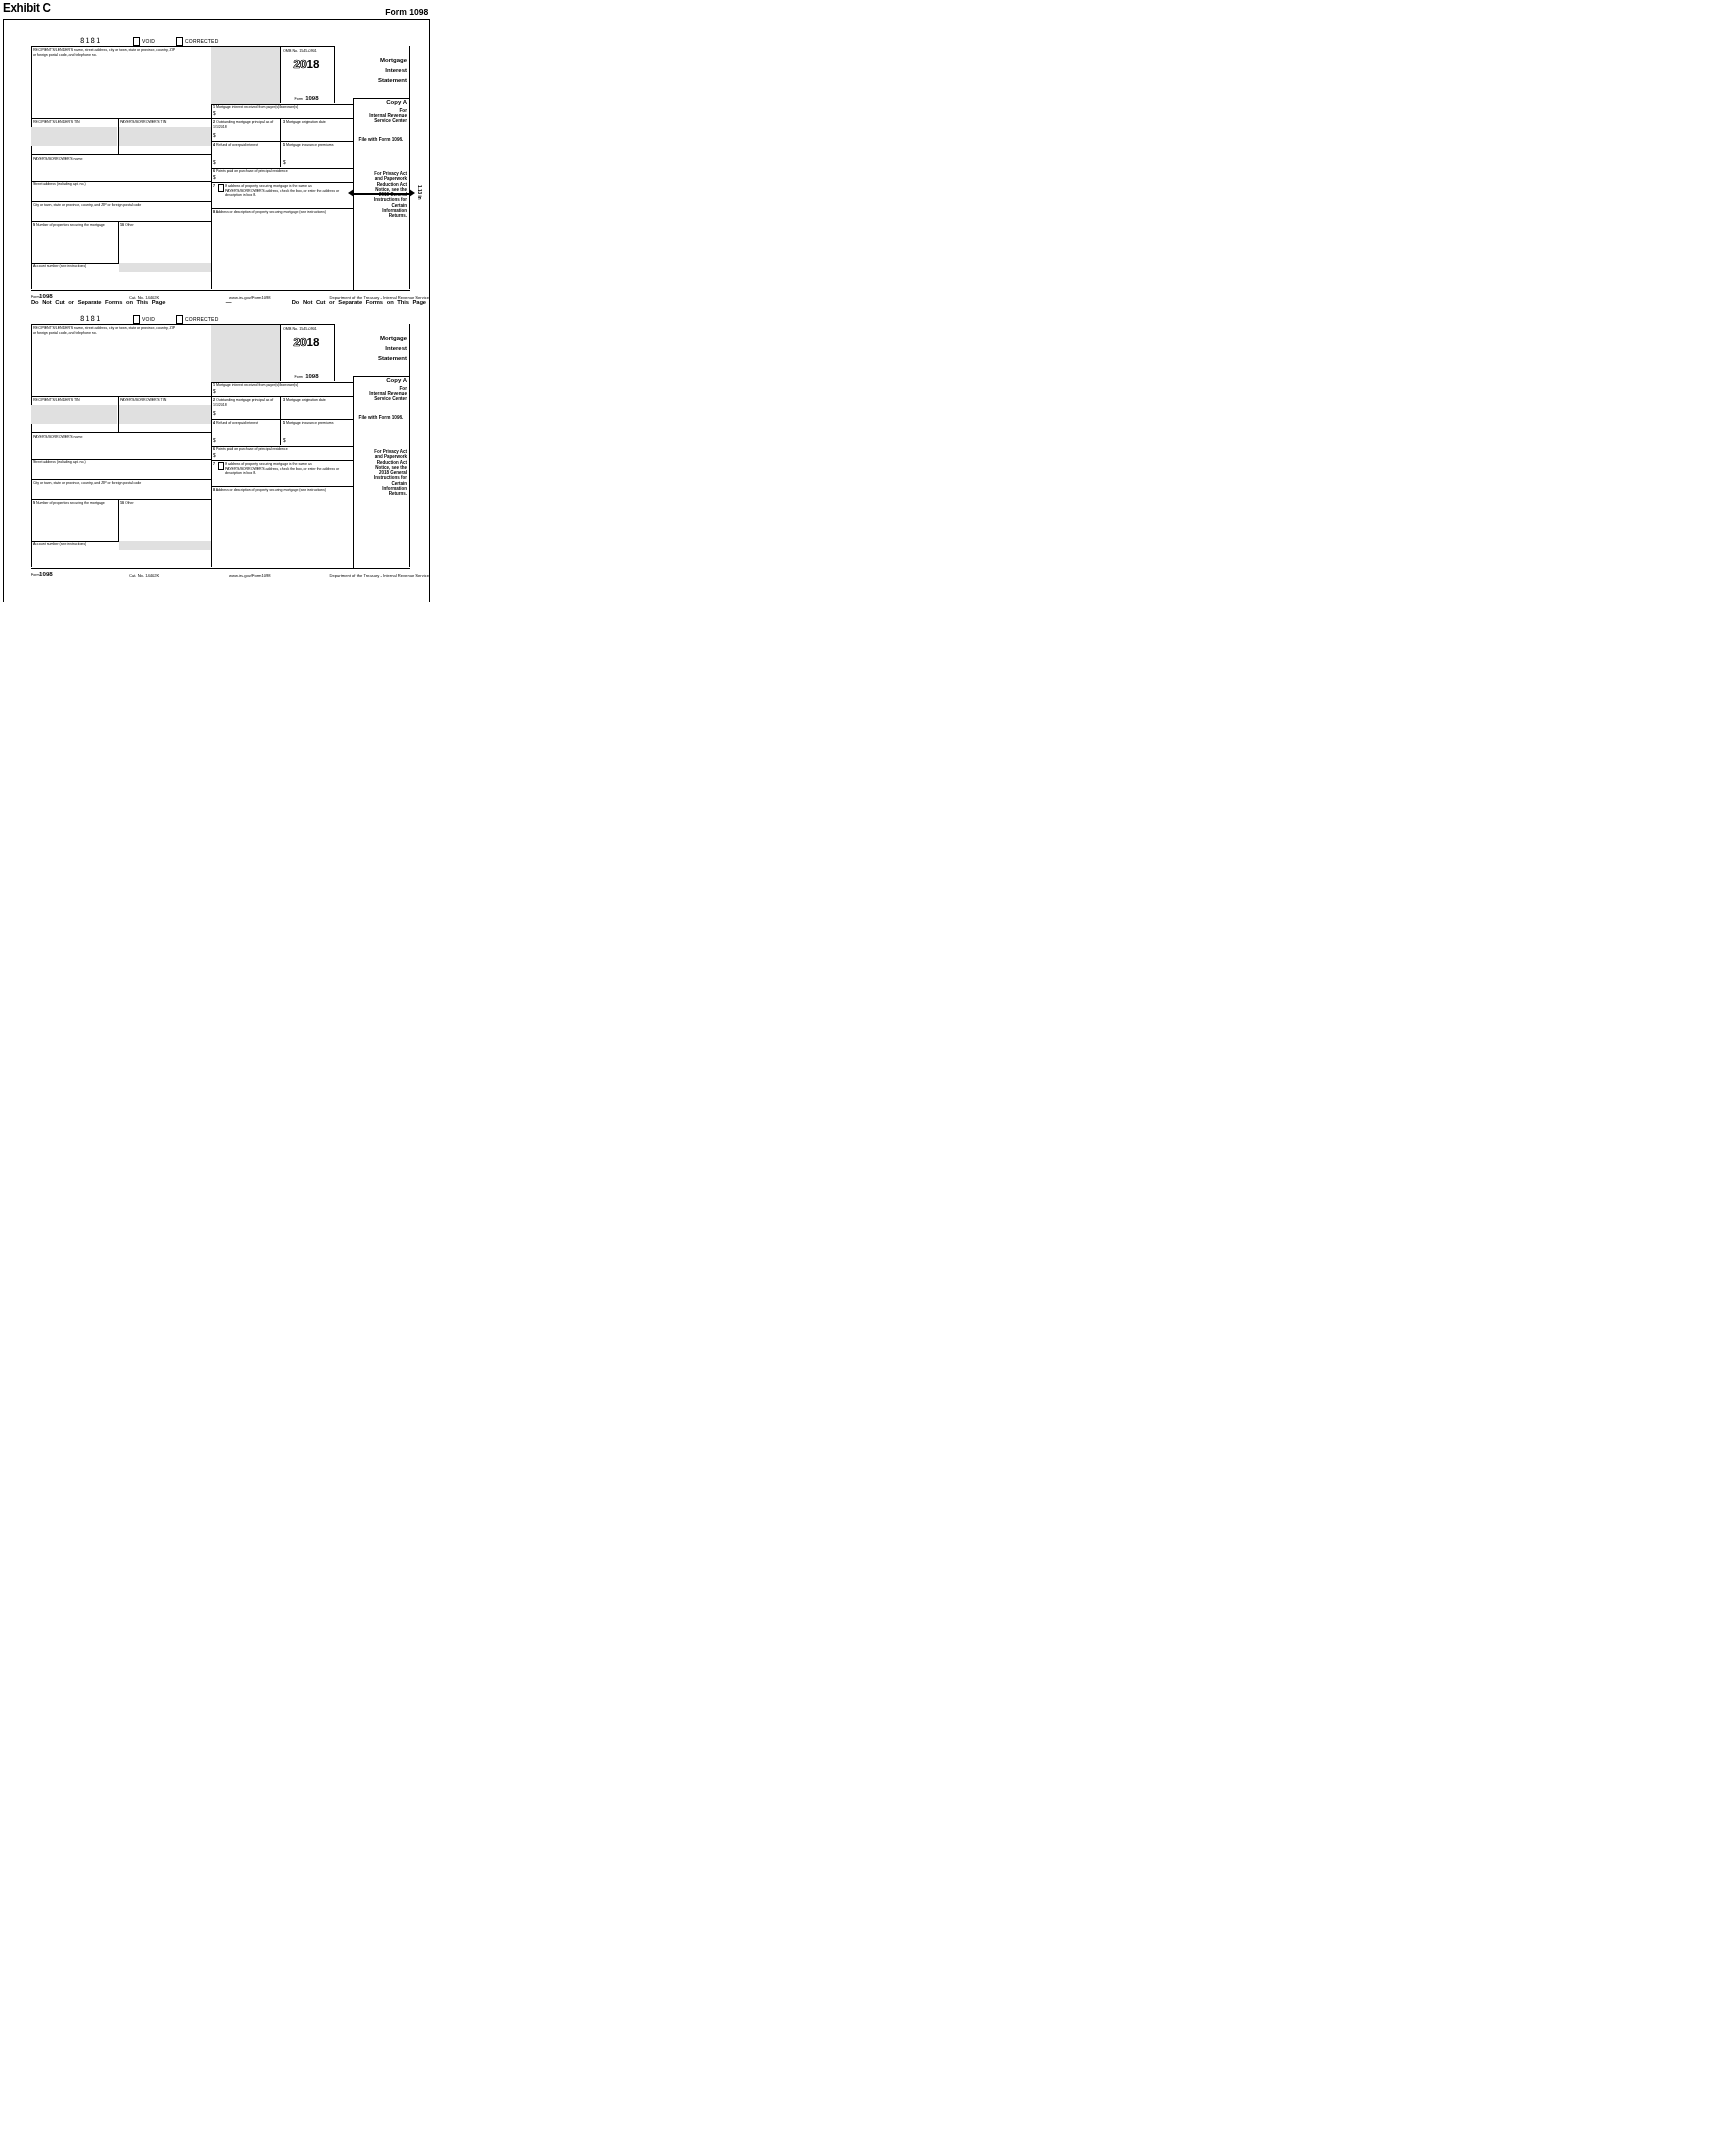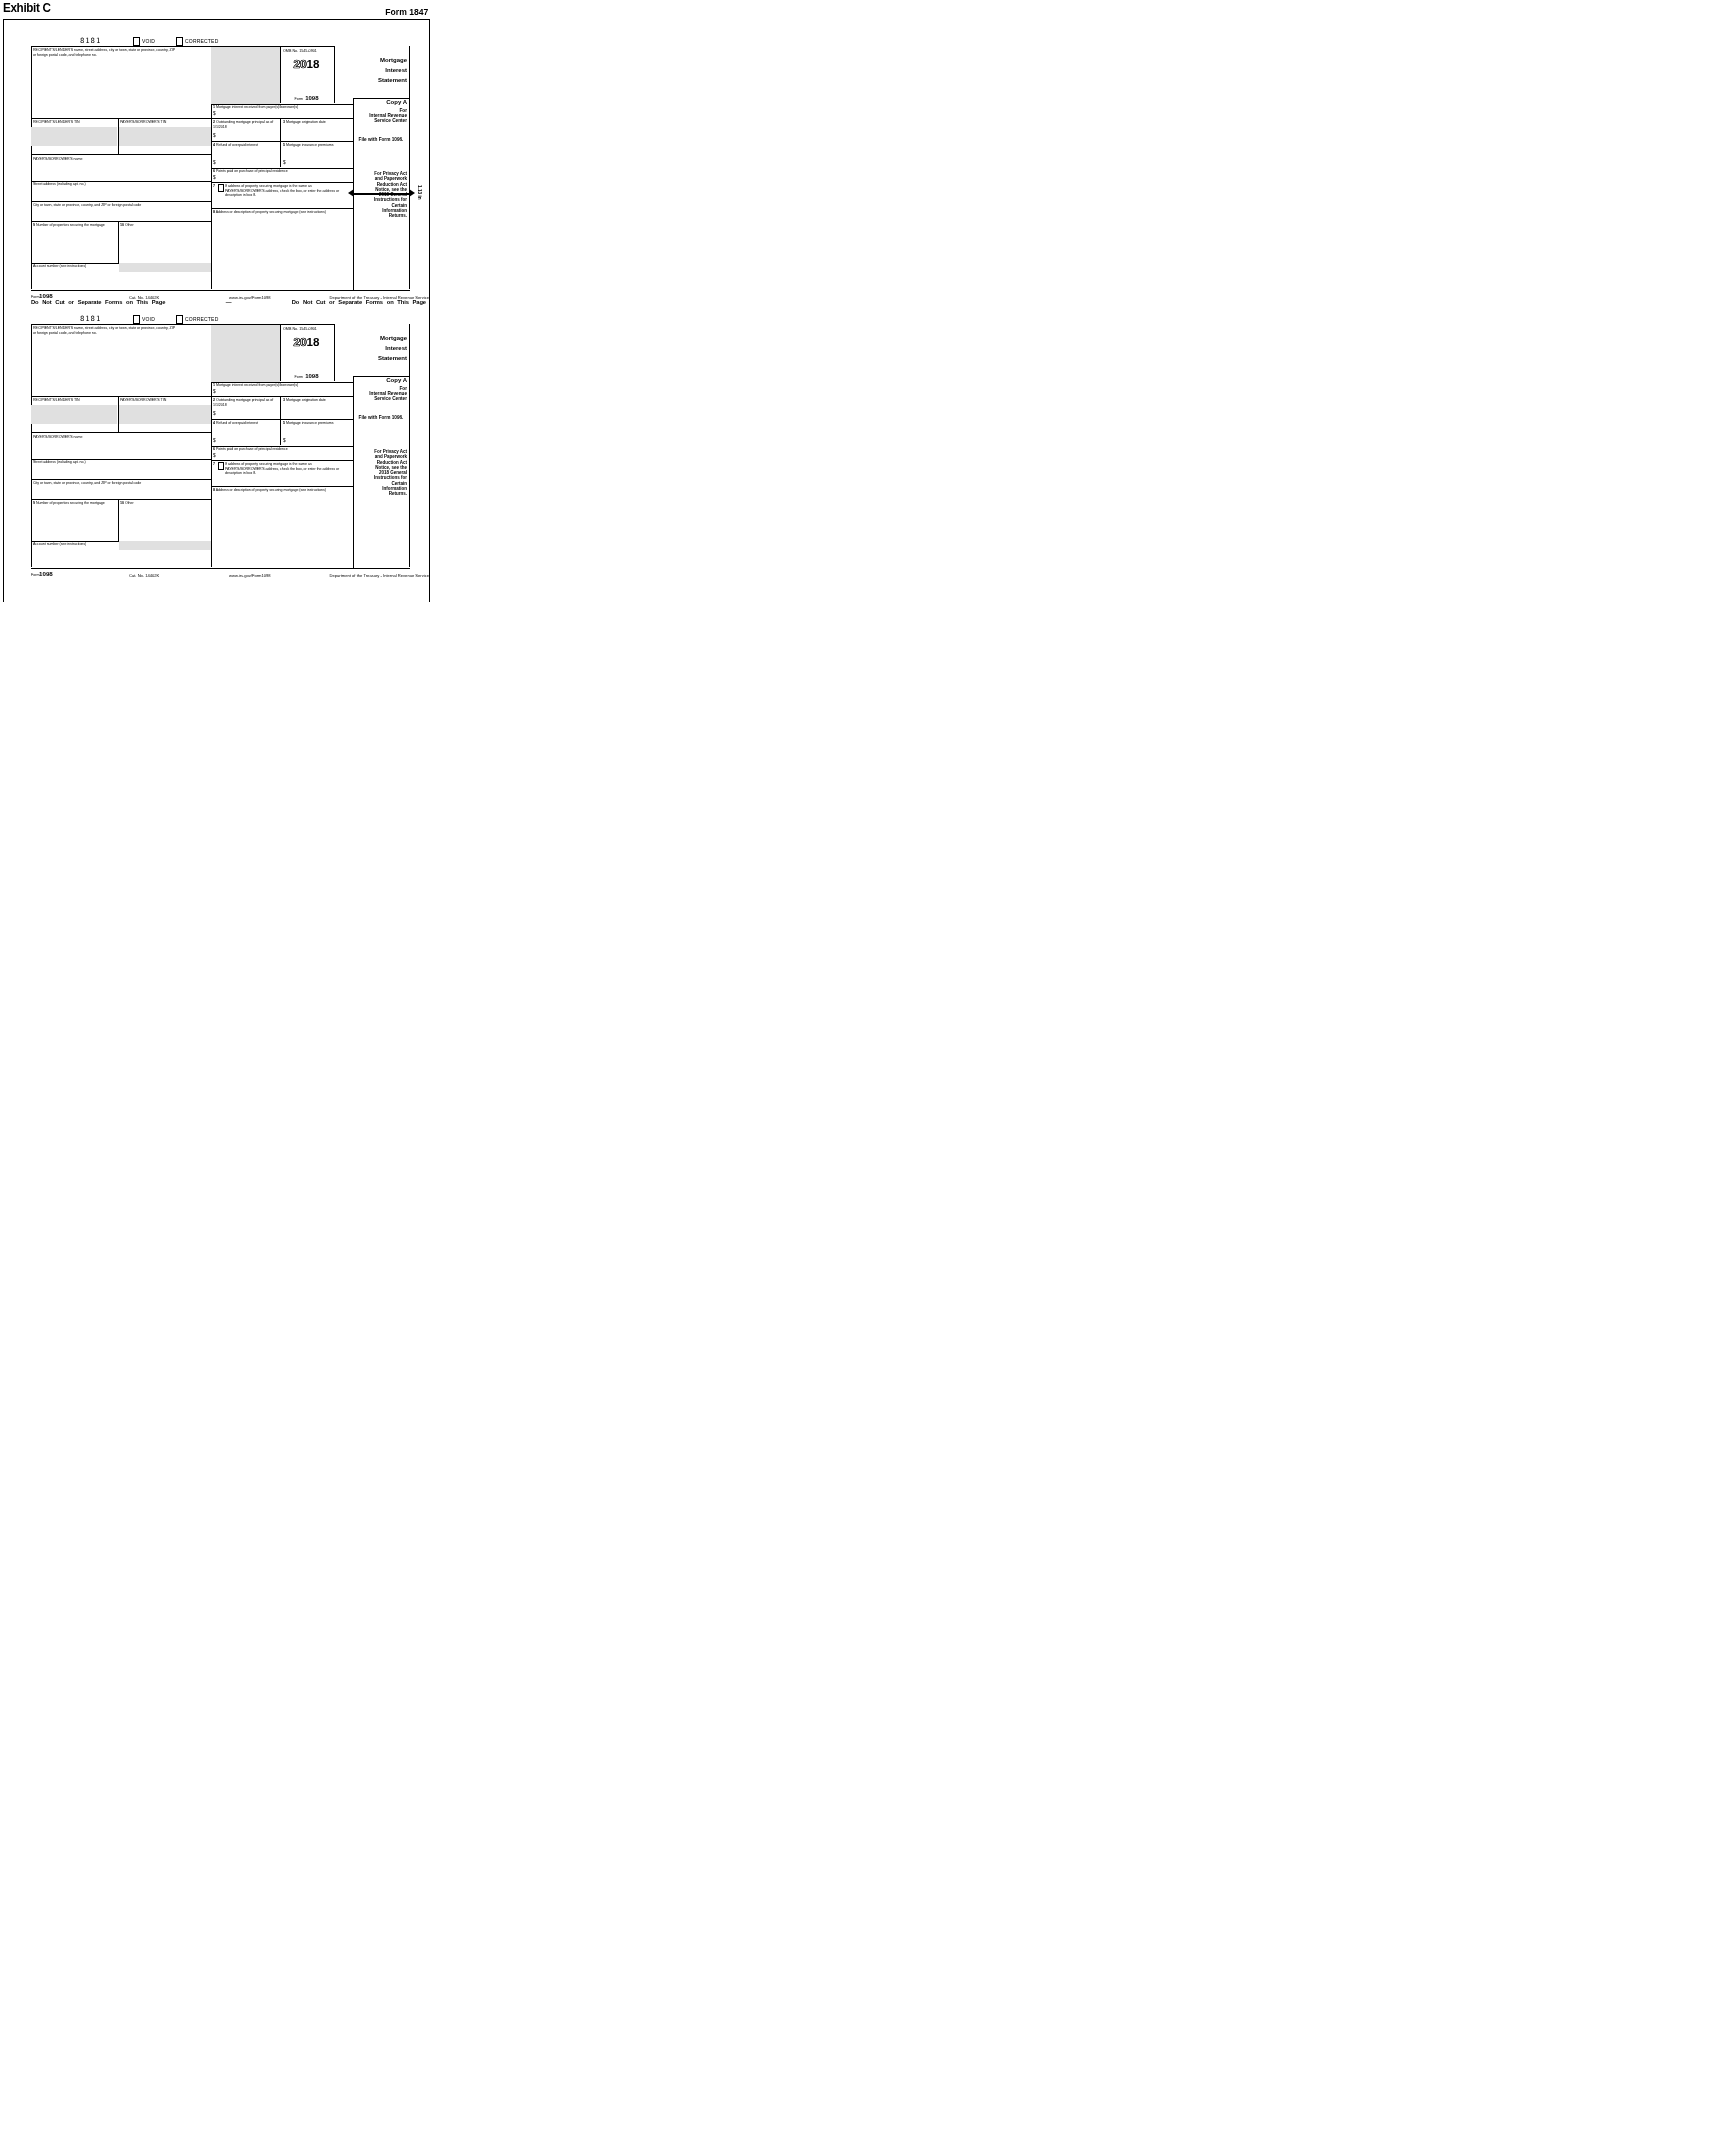--- a/index.html
+++ b/index.html
@@ -54,21 +54,21 @@
   #arrow-right{left:409px;top:189px;border-top:4.7px solid transparent;
     border-bottom:4.7px solid transparent;border-left:6.5px solid #000;}
   #measure-label{left:417px;top:185px;height:39px;writing-mode:vertical-rl;
     font-size:4.7px;font-weight:bold;white-space:nowrap;}
 </style>
 </head>
 <body>
 
 <div id="page">
   <div id="exhibit-title" class="abs">Exhibit C</div>
-  <div id="form-heading-top" class="abs">Form 1847</div>
+  <div id="form-heading-top" class="abs">Form 1098</div>
   <div id="frame" class="abs"></div>
 
   <div class="copy-slot" style="top:0">
 
   <div class="code abs" style="left:80px;top:36px">8181</div>
   <span class="cb" style="left:133px;top:37px"></span>
   <div class="cb-label" style="left:142px;top:38px">VOID</div>
   <span class="cb" style="left:176px;top:37px"></span>
   <div class="cb-label" style="left:185px;top:38px">CORRECTED</div>
 

